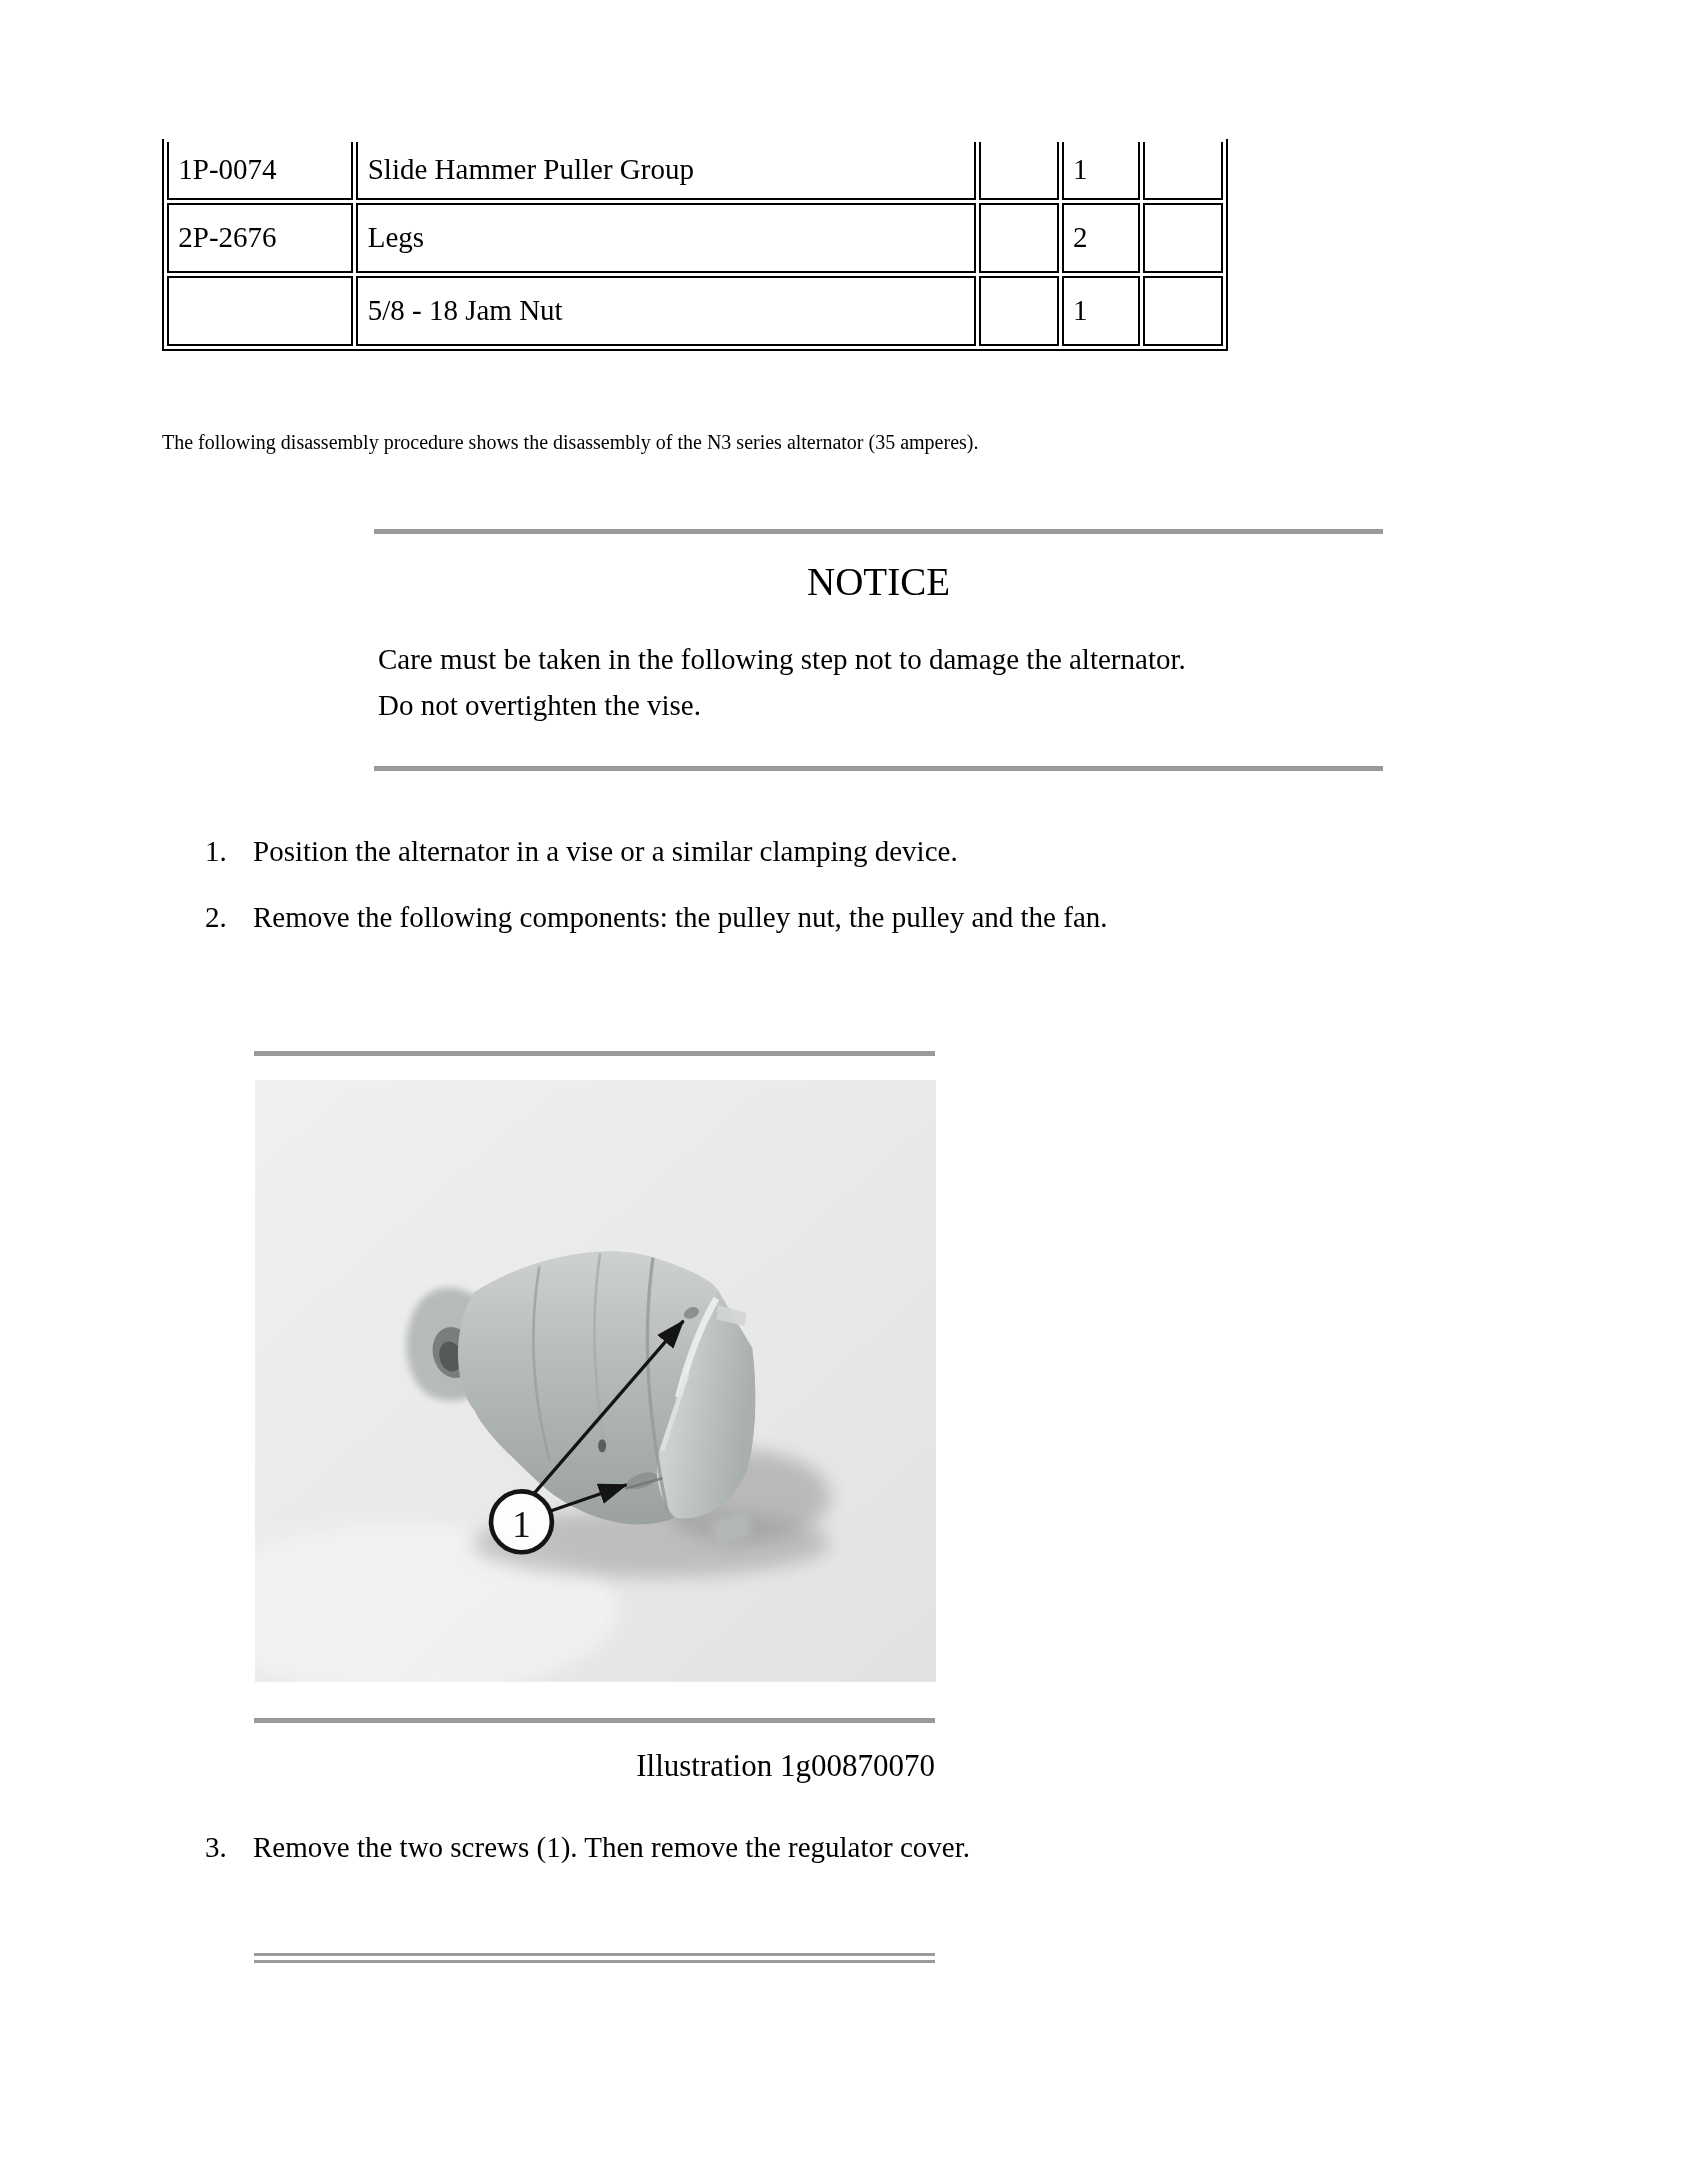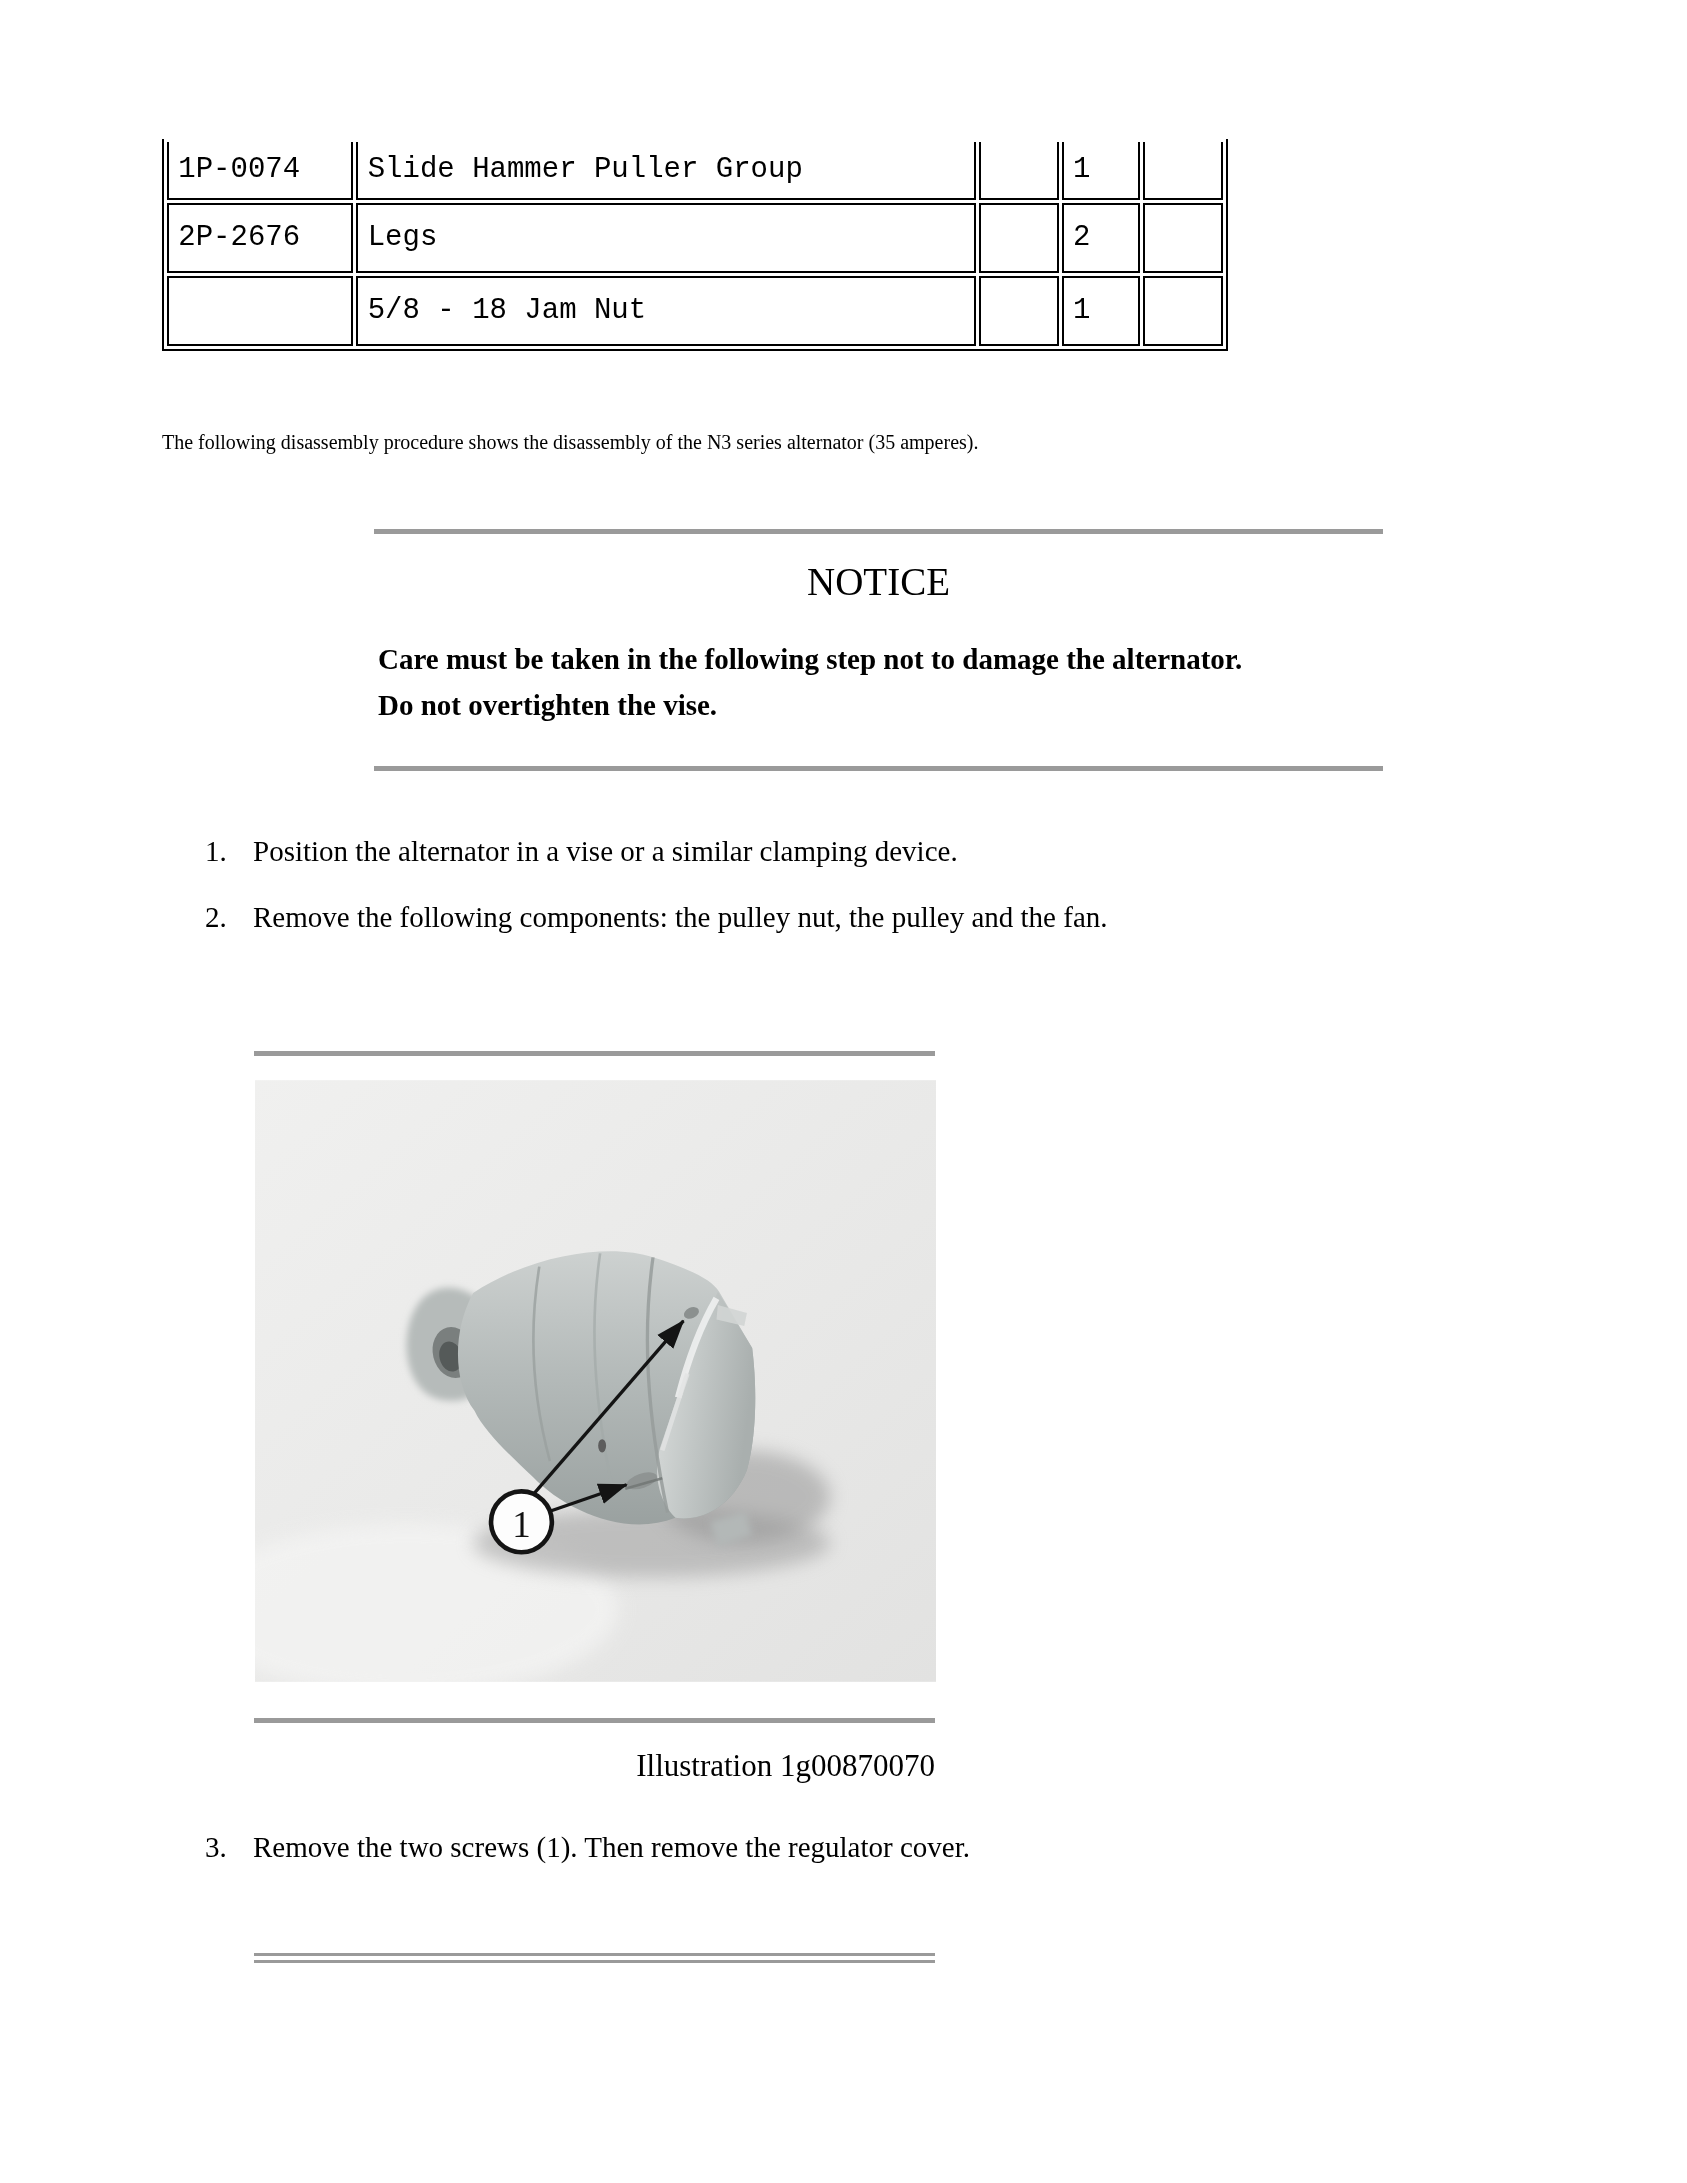--- a/index.html
+++ b/index.html
@@ -14,21 +14,20 @@
   }
   
   table.parts{
     position:absolute;
     left:162px; top:139px;
     width:1066px;
     border-collapse:separate;
     border-spacing:3.3px;
     border:2px solid #000;
     border-top:none;
-    font-family:Liberation Mono, monospace;
   }
   table.parts td{
     border:2px solid #000;
     font-size:29px;
     line-height:1.1;
     padding:0 4px 0 9.3px;
     vertical-align:middle;
     background:#fff;
     white-space:nowrap;
     overflow:hidden;
@@ -53,21 +52,21 @@
     left:374px; top:559px;
     width:1009px;
     text-align:center;
     font-weight:normal;
     font-size:39px;
   }
   .notice-body{
     position:absolute;
     left:378px; top:636px;
     width:1059px;
-    font-weight:bold;
+    font-weight:normal;
     font-size:29px;
     line-height:46px;
     white-space:pre-line;
   }
   .step{
     position:absolute;
     left:205px;
     display:flex;
     font-size:29px;
     white-space:nowrap;

